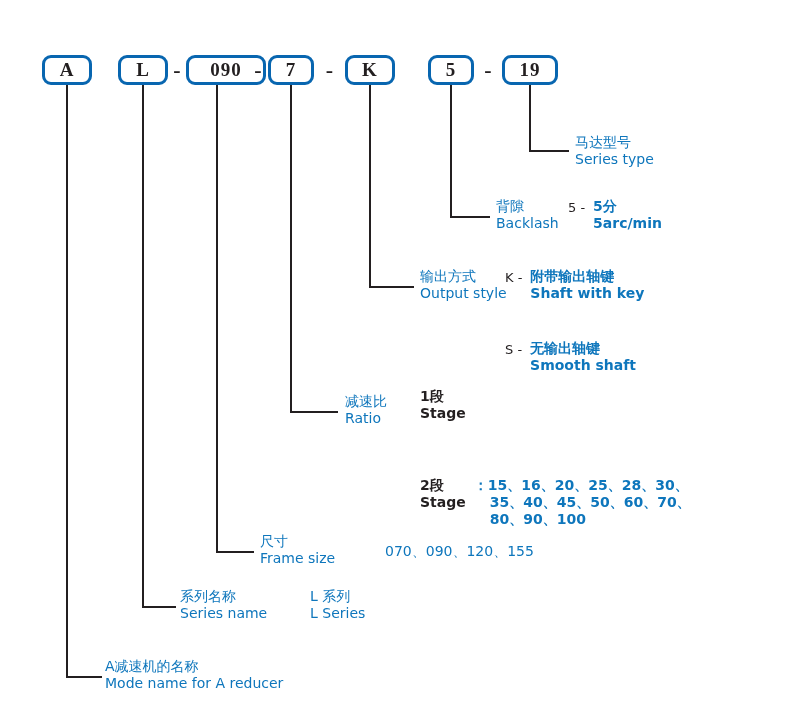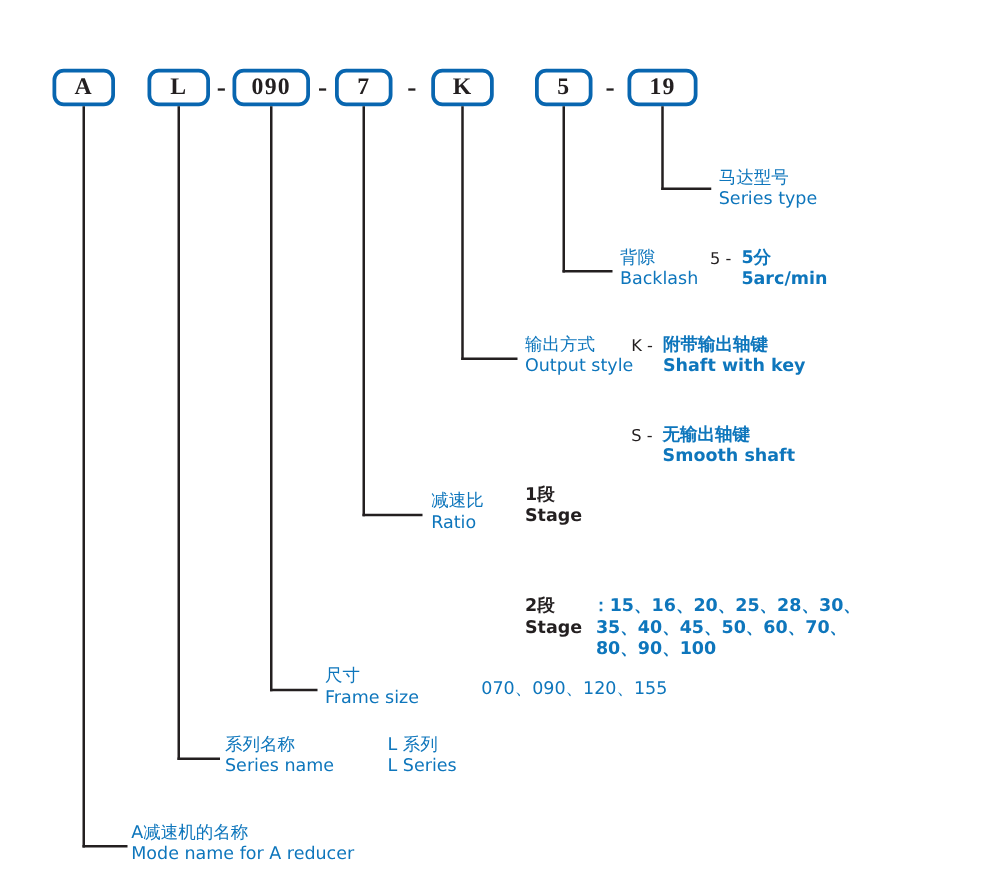--- a/index.html
+++ b/index.html
@@ -34,34 +34,34 @@
   .lbl span{display:block;}
   .opt{
     position:absolute;display:flex;gap:8px;
     font-size:14px;line-height:17px;white-space:nowrap;
     color:var(--blue,#0E76BC);align-items:flex-start;
   }
   .opt .code{color:var(--ink,#231F20);font-size:13px;padding-top:1px;}
   .stack{display:flex;flex-direction:column;font-weight:bold;}
   .ink{color:var(--ink,#231F20);}
   .values{color:var(--blue,#0E76BC);}
-  .ind{margin-left:3px;}
+  .ind{margin-left:16px;}
 </style>
 </head>
 <body>
 
 <div class="canvas">
 
   <div class="box" style="left:42px;width:50px">
       <span>A</span>
     </div>
   <div class="box" style="left:118px;width:50px">
       <span>L</span>
     </div>
-  <div class="box" style="left:186px;width:62px">
+  <div class="box" style="left:186px;width:80px">
       <span>090</span>
     </div>
   <div class="box" style="left:268px;width:46px">
       <span>7</span>
     </div>
   <div class="box" style="left:345px;width:50px">
       <span>K</span>
     </div>
   <div class="box" style="left:428px;width:46px">
       <span>5</span>

